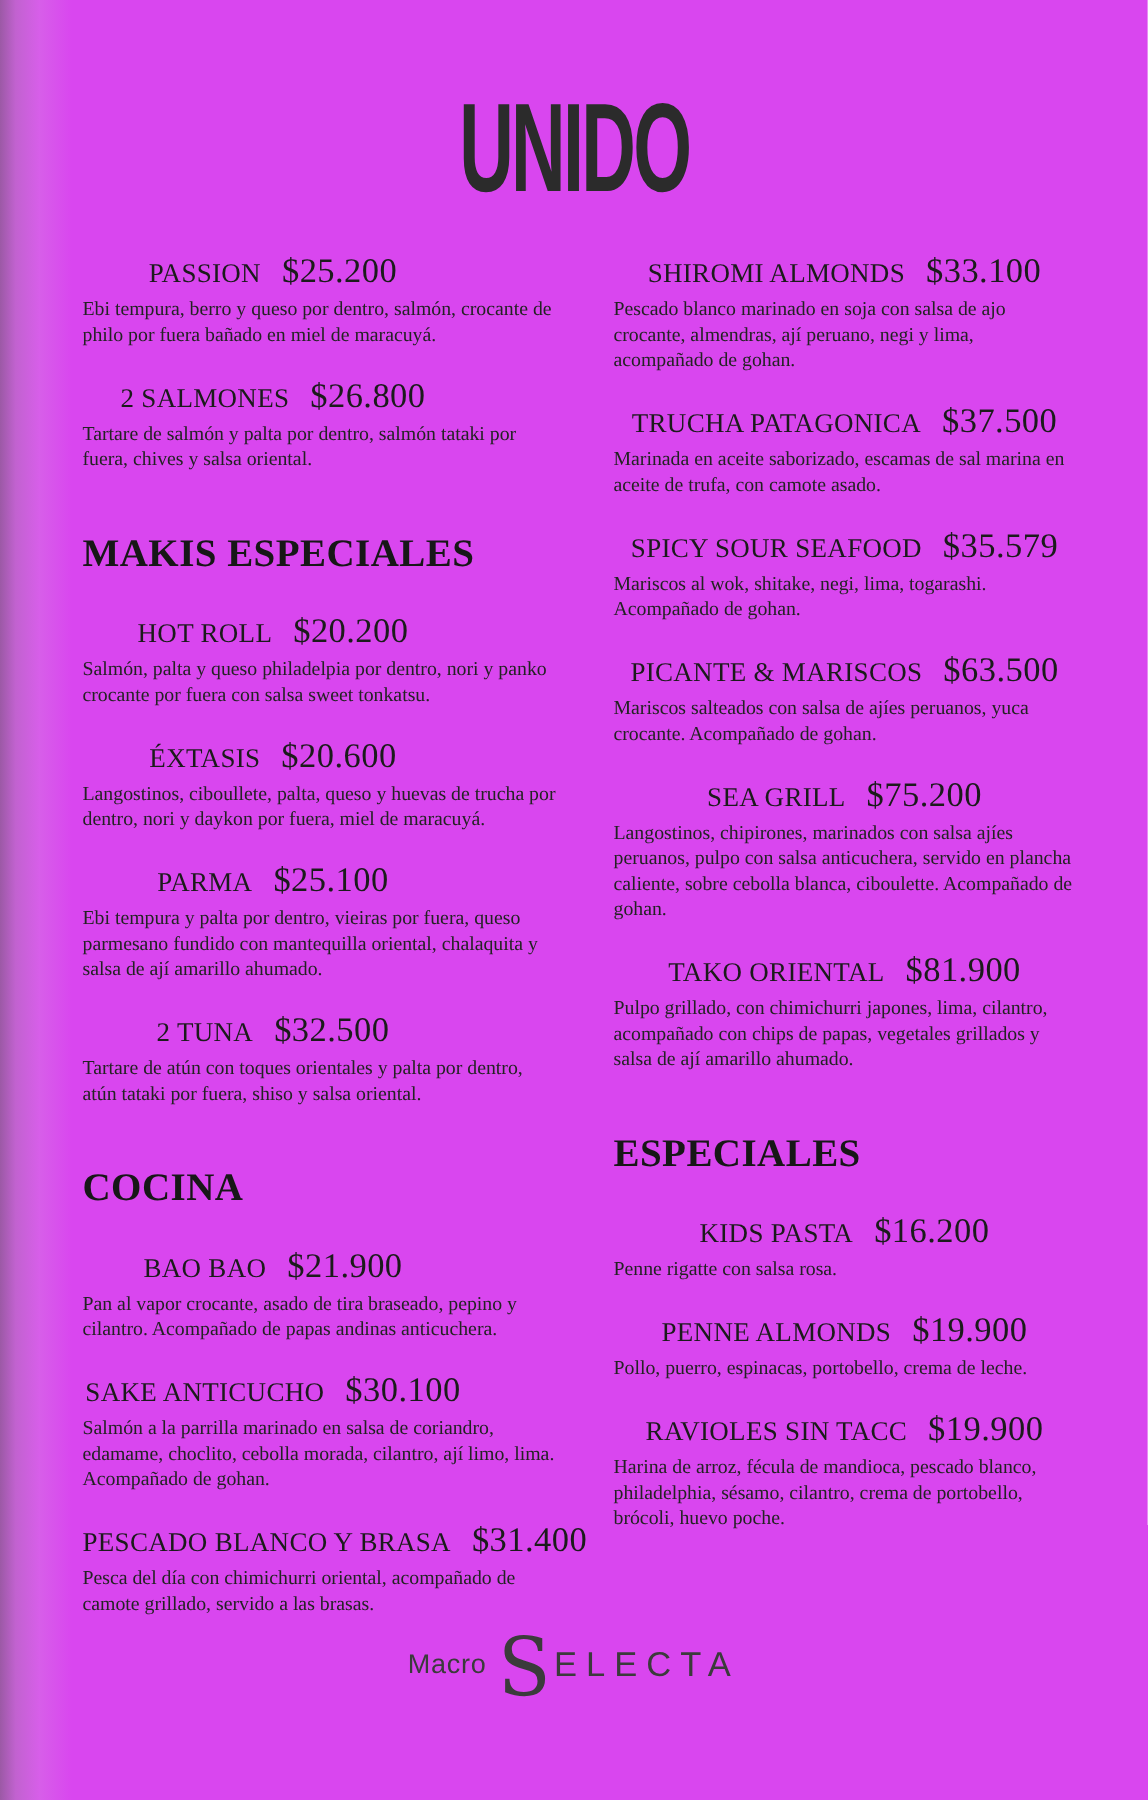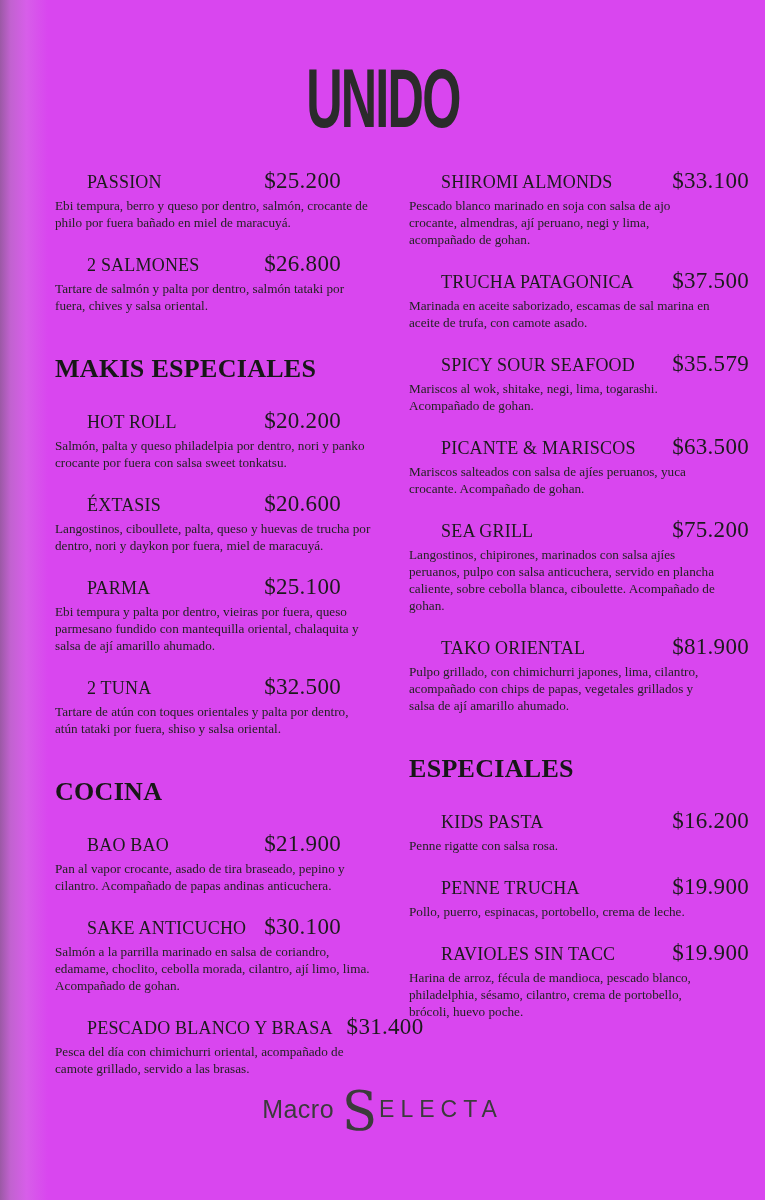--- a/index.html
+++ b/index.html
@@ -50,43 +50,42 @@
     font-size: 26px;
     font-weight: 700;
     letter-spacing: 0.3px;
     margin: 40px 0 24px 0;
     color: #171717;
   }
 
   .item { margin-bottom: 20px; }
   .item-head {
     display: flex;
-    justify-content: space-between;
+    justify-content: center;
     align-items: baseline;
     gap: 14px;
-    margin-left: 32px;
   }
   .col-left .item-head { min-width: 254px; width: fit-content; }
   .col-right .item-head { width: 100%; }
 
   .item-name  { font-size: 18px; letter-spacing: 0.2px; white-space: nowrap; color: #1b1b1b; }
   .item-price { font-size: 23px; letter-spacing: 0.3px; white-space: nowrap; color: #1b1b1b; }
   .item-desc  { font-size: 13.2px; line-height: 17px; margin: 3px 0 0 0; color: #232323; }
 
   .footer {
     position: absolute;
     top: 1088px;
     left: 0; right: 0;
     display: flex;
     justify-content: center;
     align-items: center;
   }
   .brand-macro {
     font-family: "Liberation Sans", sans-serif;
-    font-size: 25px;
+    font-size: 18px;
     letter-spacing: 0.5px;
     color: #3b3b3b;
   }
   .brand-s {
     font-family: "DejaVu Serif", serif;
     font-size: 54px;
     font-weight: 400;
     color: #3b3b3b;
     display: inline-block;
     line-height: 0.8;
@@ -251,21 +250,21 @@
       <div class="item">
         <div class="item-head">
           <span class="item-name">KIDS PASTA</span>
           <span class="item-price">$16.200</span>
         </div>
         <p class="item-desc">Penne rigatte con salsa rosa.</p>
       </div>
 
       <div class="item">
         <div class="item-head">
-          <span class="item-name">PENNE TRUCHA</span>
+          <span class="item-name">PENNE ALMONDS</span>
           <span class="item-price">$19.900</span>
         </div>
         <p class="item-desc">Pollo, puerro, espinacas, portobello, crema de leche.</p>
       </div>
 
       <div class="item">
         <div class="item-head">
           <span class="item-name">RAVIOLES SIN TACC</span>
           <span class="item-price">$19.900</span>
         </div>

